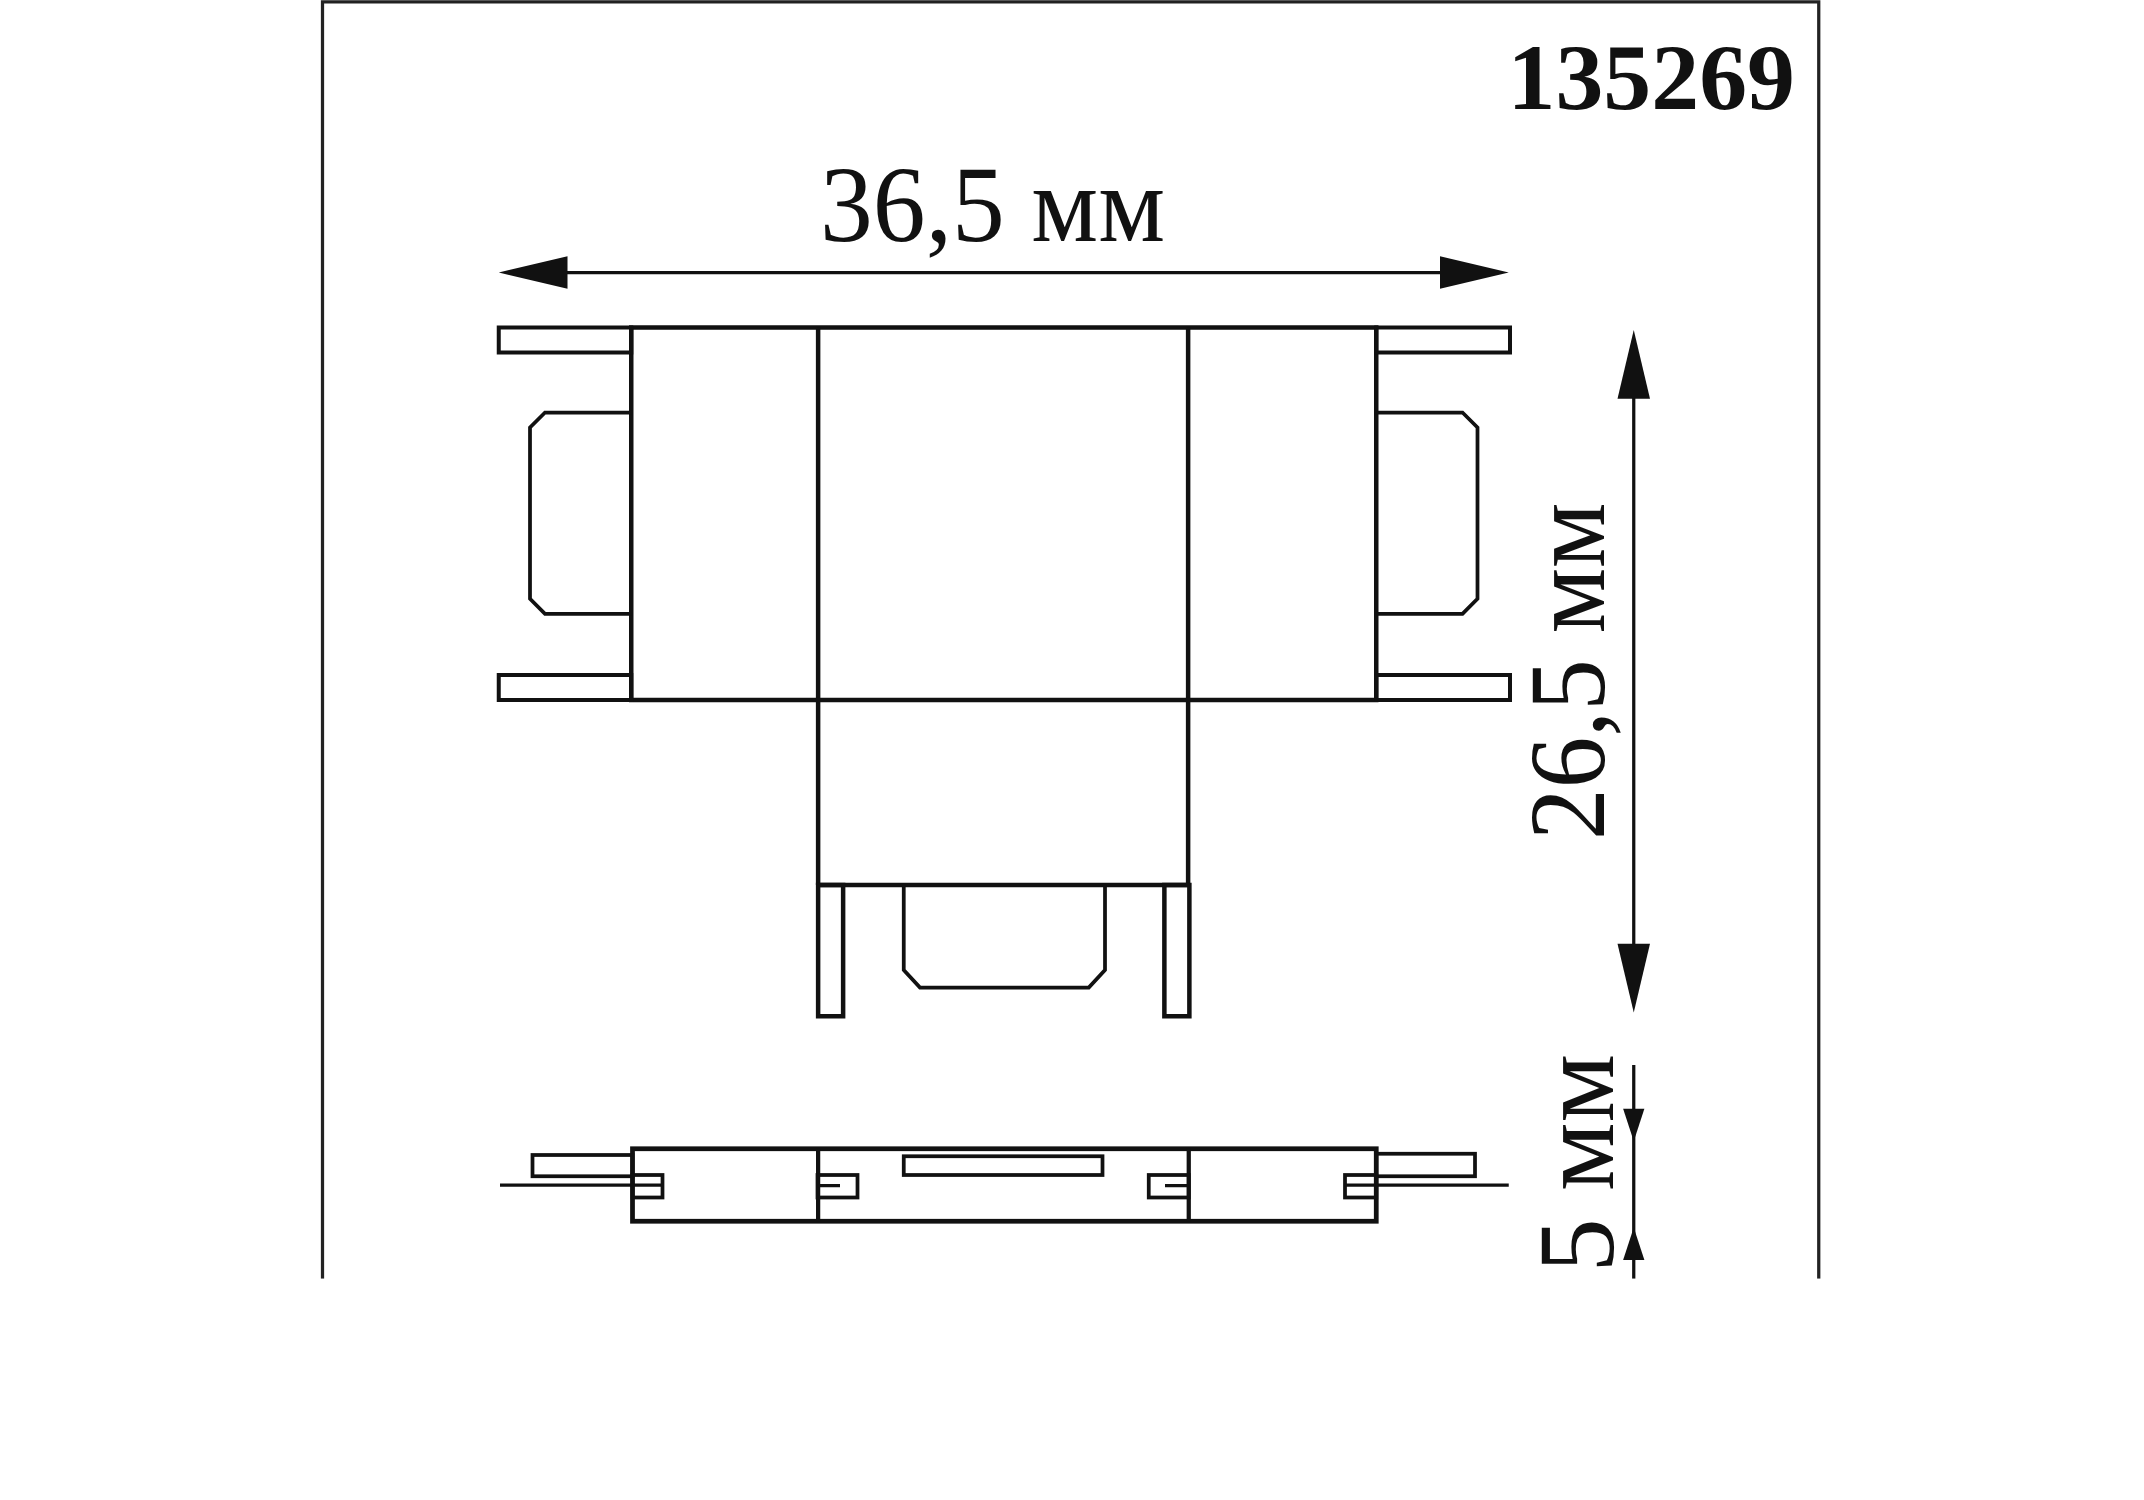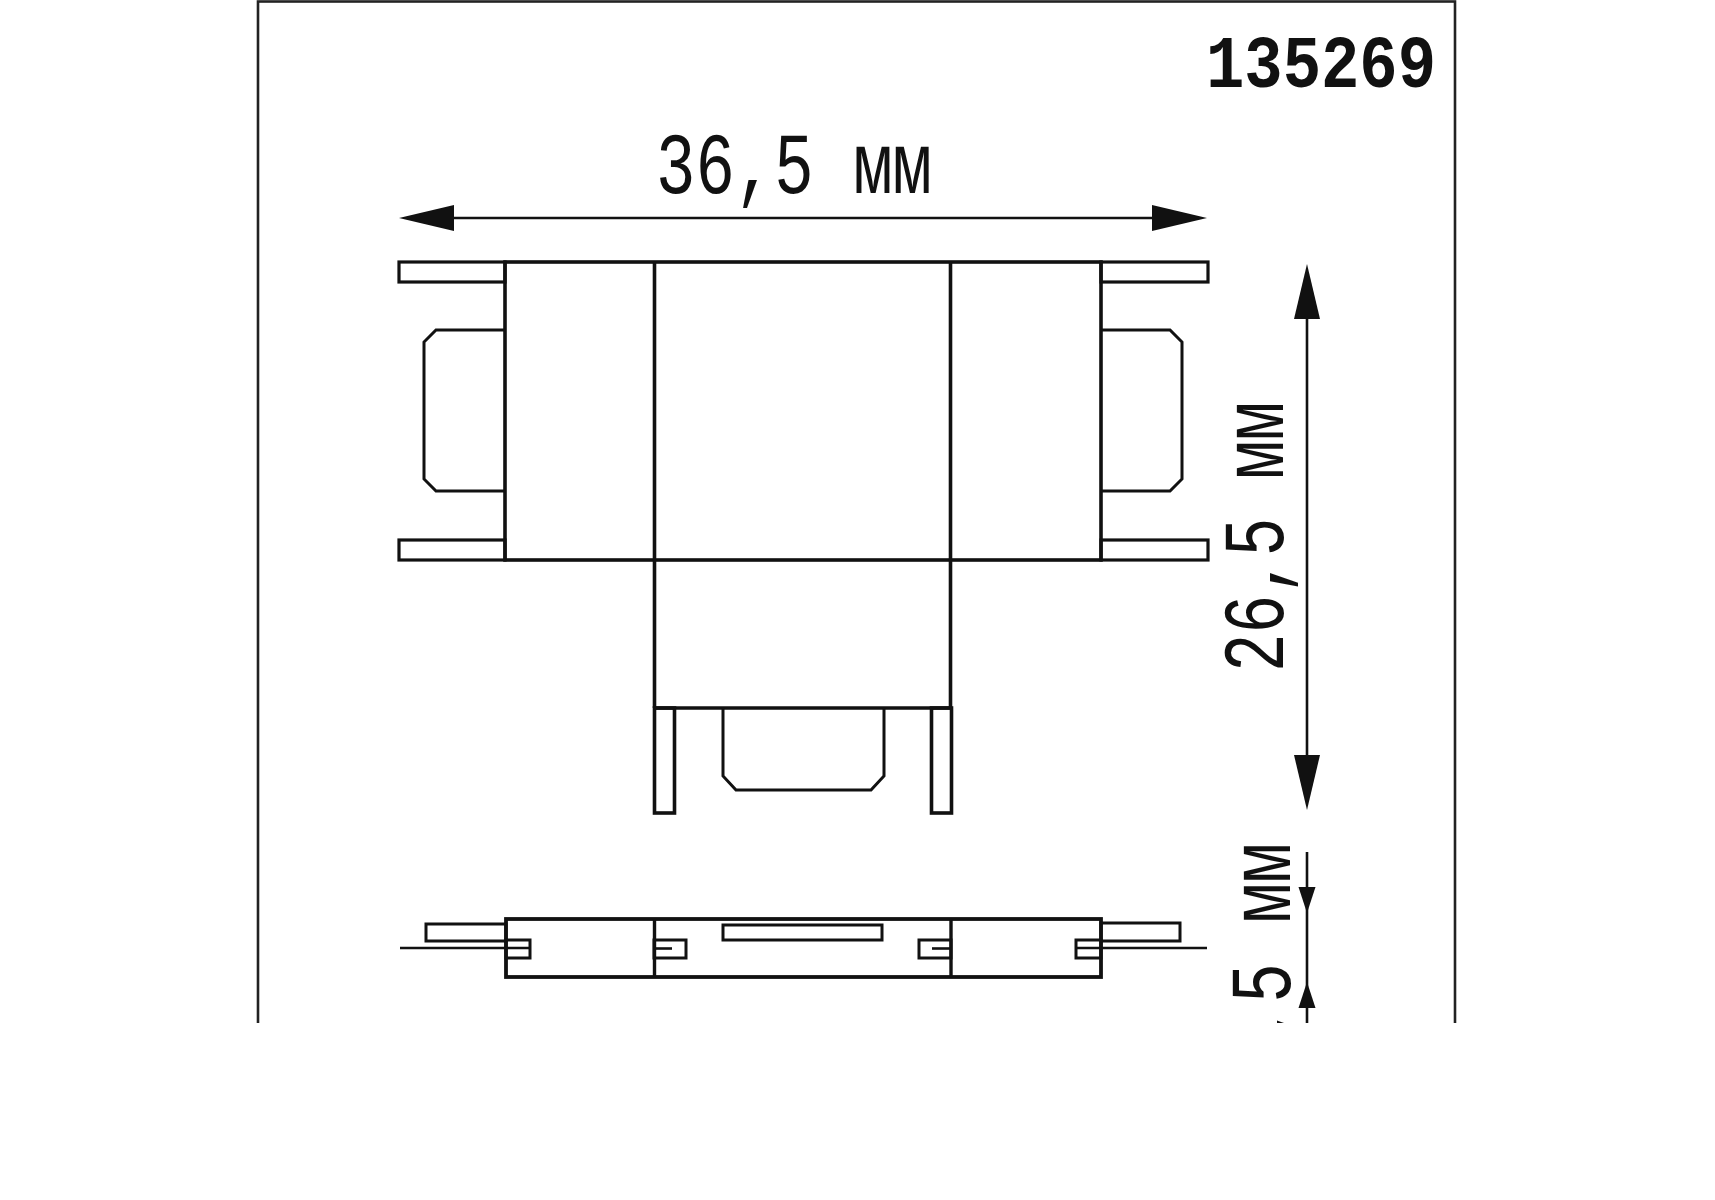--- a/index.html
+++ b/index.html
@@ -1,17 +1,17 @@
 <!DOCTYPE html>
 <html><head>
 <meta charset="utf-8">
 <style>
   html,body{margin:0;padding:0;background:#ffffff;}
   .page{position:relative;width:1715px;height:1023px;background:#ffffff;overflow:hidden;
-        font-family:Liberation Mono, monospace;}
+        font-family:Liberation Serif, serif;}
   svg{position:absolute;left:0;top:0;}
   text{fill:#111;}
 </style>
 </head>
 <body>
 <div class="page">
 <svg width="1715" height="1200" viewBox="0 0 1715 1200">
 
   <rect x="258" y="1.5" width="1197" height="1196" fill="#ffffff" stroke="#222" stroke-width="2.6"></rect>
 

